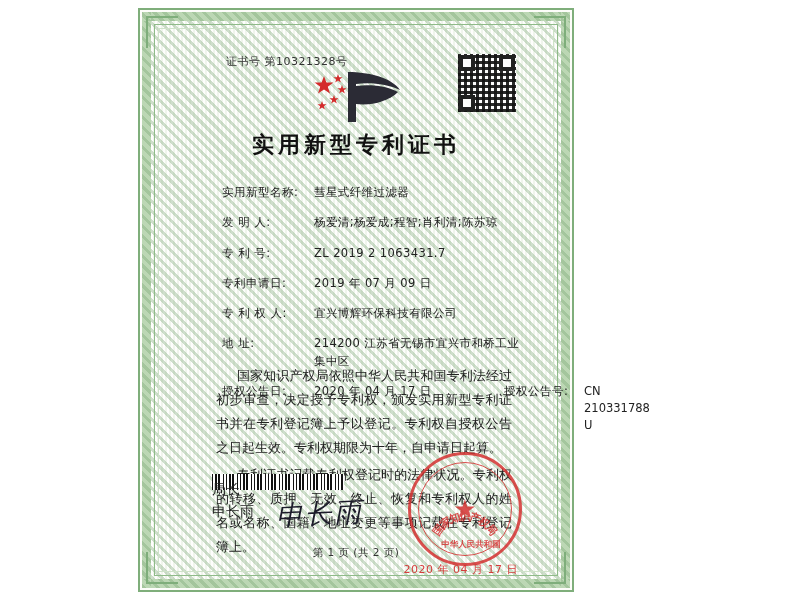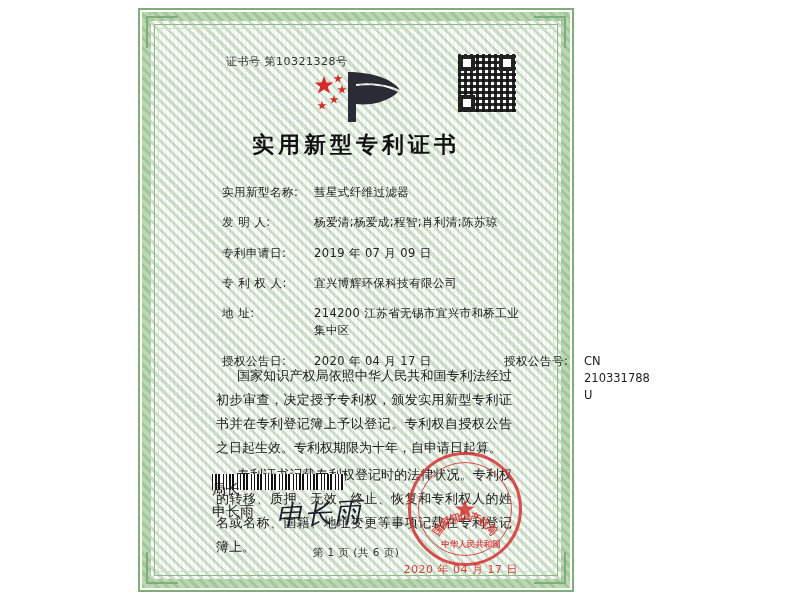--- a/index.html
+++ b/index.html
@@ -339,20 +339,24 @@
         <div class="field-row">
           <div class="field-label">实用新型名称:</div>
           <div class="field-value">彗星式纤维过滤器</div>
         </div>
 
         <div class="field-row">
           <div class="field-label">发 明 人:</div>
           <div class="field-value">杨爱清;杨爱成;程智;肖利清;陈苏琼</div>
         </div>
 
+        <div class="field-row">
+          <div class="field-label">专 利 号:</div>
+          <div class="field-value">ZL 2019 2 1063431.7</div>
+        </div>
 
         <div class="field-row">
           <div class="field-label">专利申请日:</div>
           <div class="field-value">2019 年 07 月 09 日</div>
         </div>
 
         <div class="field-row">
           <div class="field-label">专 利 权 人:</div>
           <div class="field-value">宜兴博辉环保科技有限公司</div>
         </div>
@@ -393,18 +397,18 @@
           <span style="transform:rotate(-18deg) translate(-50%,0)">知</span>
           <span style="transform:rotate(0deg) translate(-50%,0)">识</span>
           <span style="transform:rotate(18deg) translate(-50%,0)">产</span>
           <span style="transform:rotate(36deg) translate(-50%,0)">权</span>
           <span style="transform:rotate(54deg) translate(-50%,0)">局</span>
         </div>
         <div class="seal-bottom">中华人民共和国</div>
       </div>
       <div class="seal-date">2020 年 04 月 17 日</div>
 
-      <div class="page-footer">第 1 页 (共 6 页)</div>
+      <div class="page-footer">第 1 页 (共 2 页)</div>
 
     </div>
   </div>
 
 </div>
 
 </body></html>

